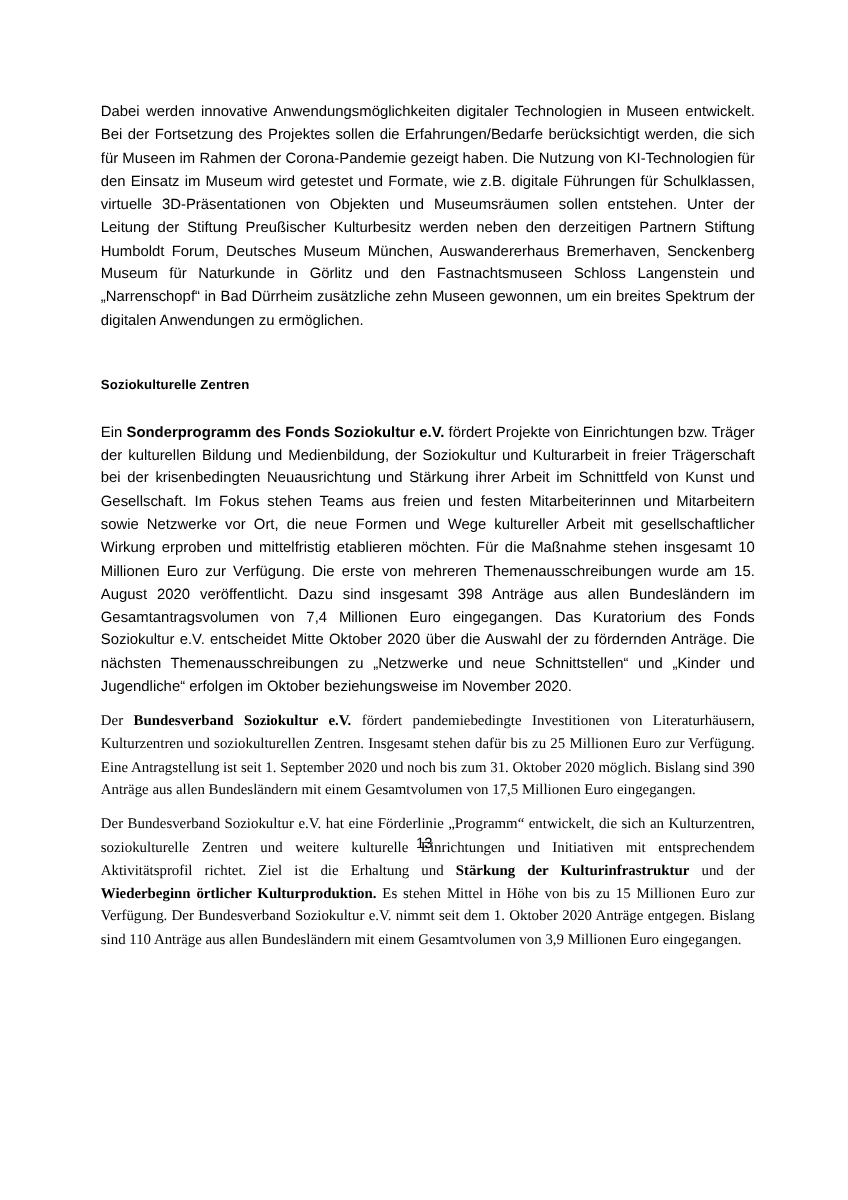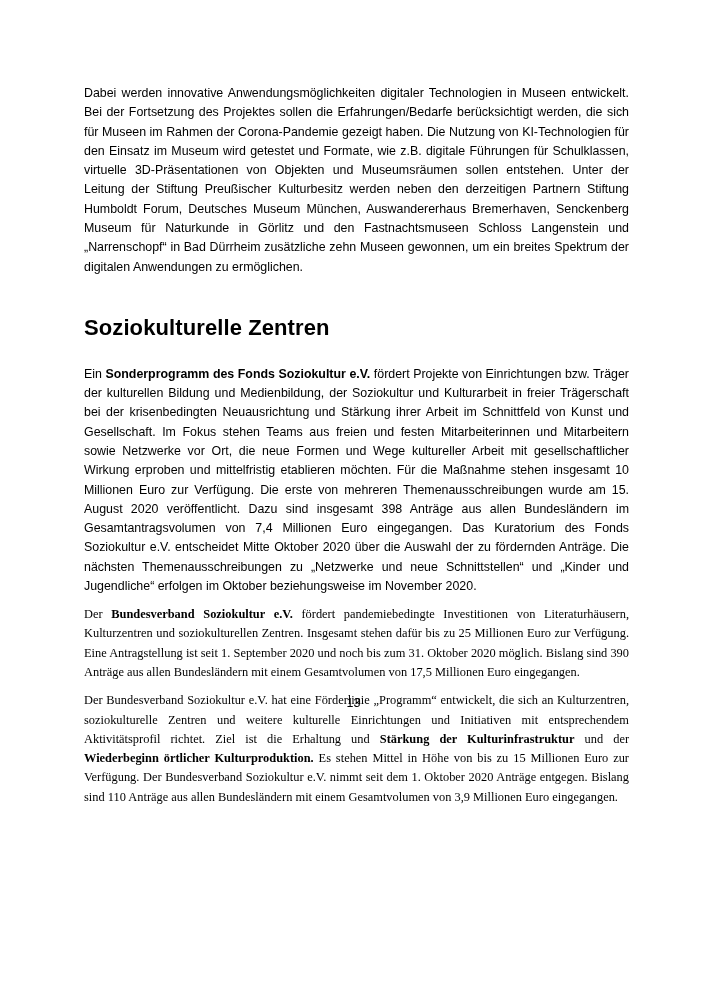--- a/index.html
+++ b/index.html
@@ -25,21 +25,21 @@
     line-height: 1.555;
     text-align: justify;
     hyphens: manual;
     margin: 0;
   }
   .para + .para {
     margin-top: 9px;
     font-family: Liberation Serif, serif;
   }
   .section-heading {
-    font-size: 22px;
+    font-size: 11px;
     font-weight: bold;
     margin: 0;
     padding: 0;
     text-align: left;
     letter-spacing: 0.1px;
   }
   .heading-wrap {
     margin-top: 38px;
     margin-bottom: 24px;
   }

